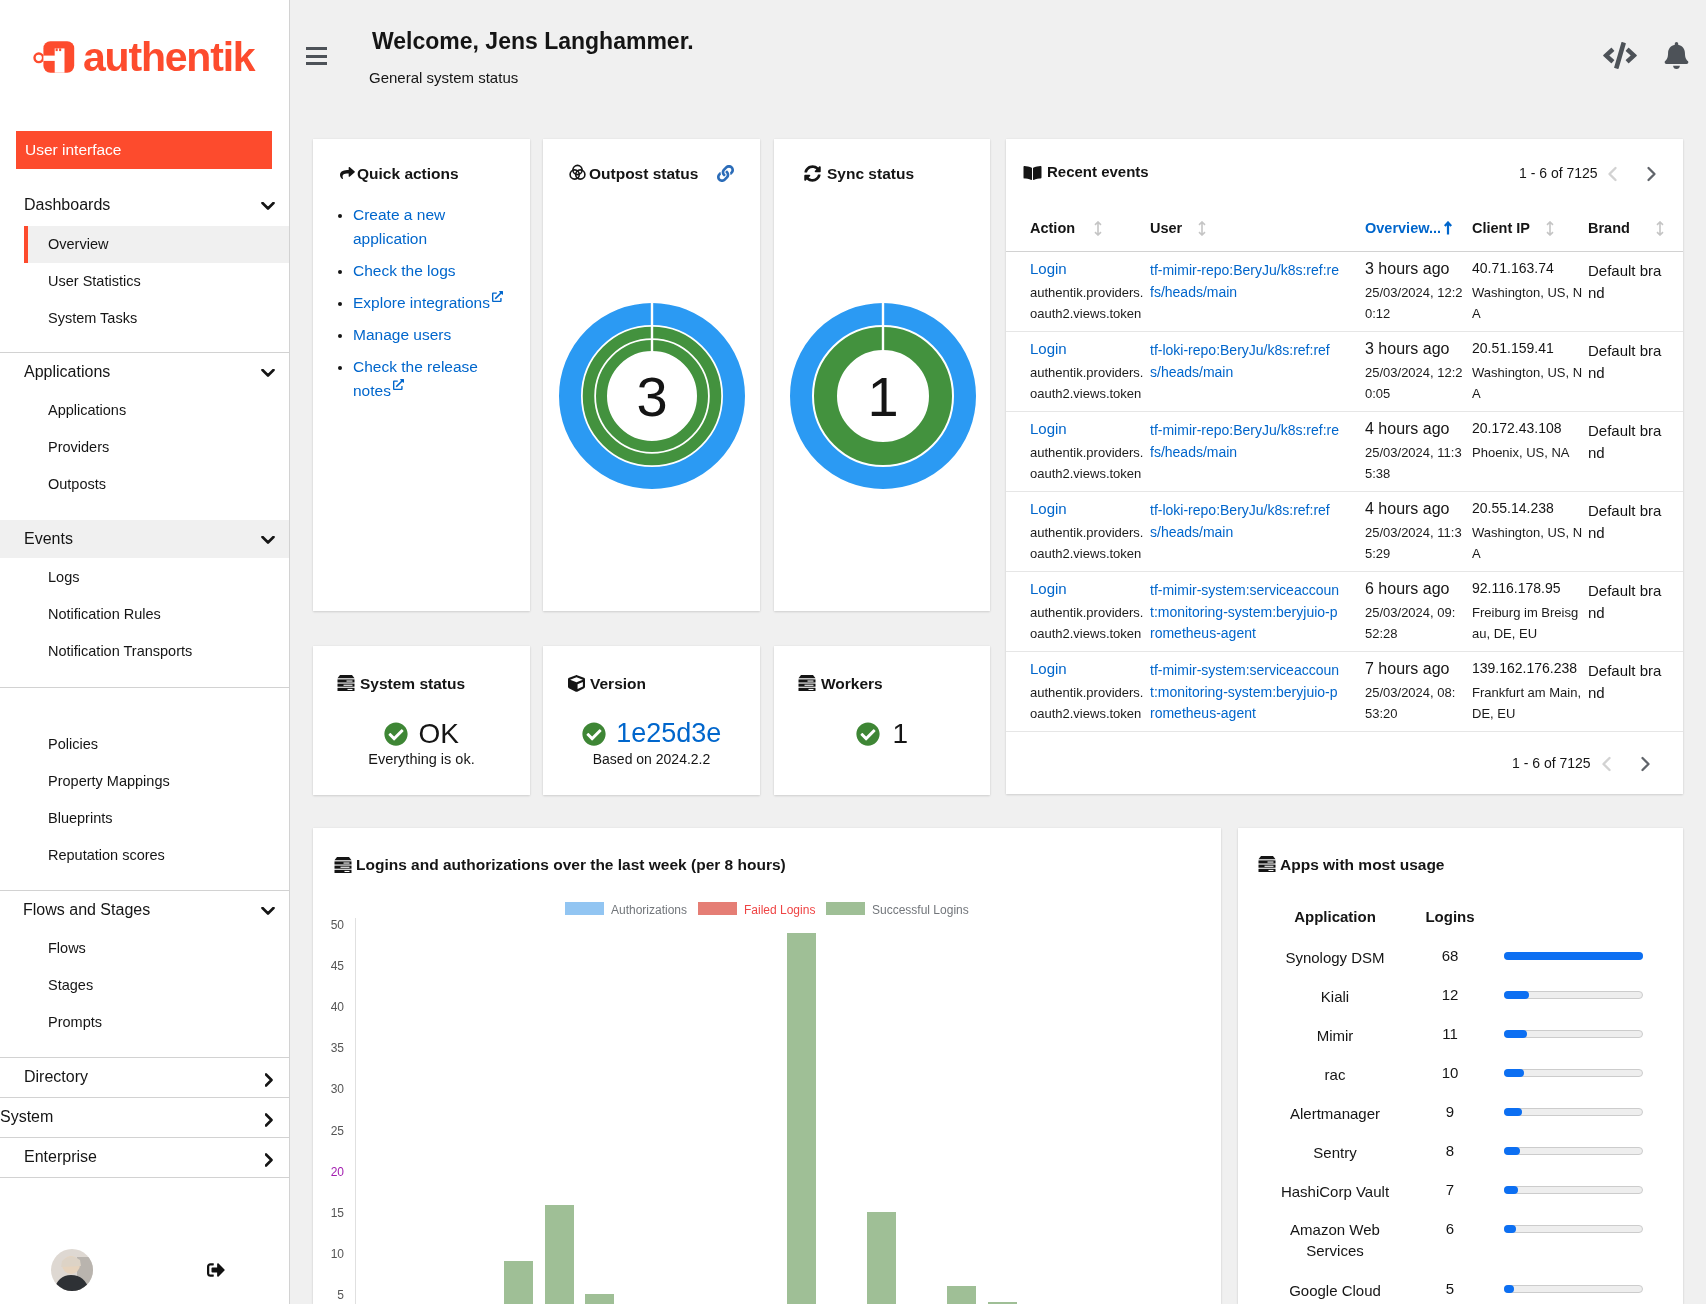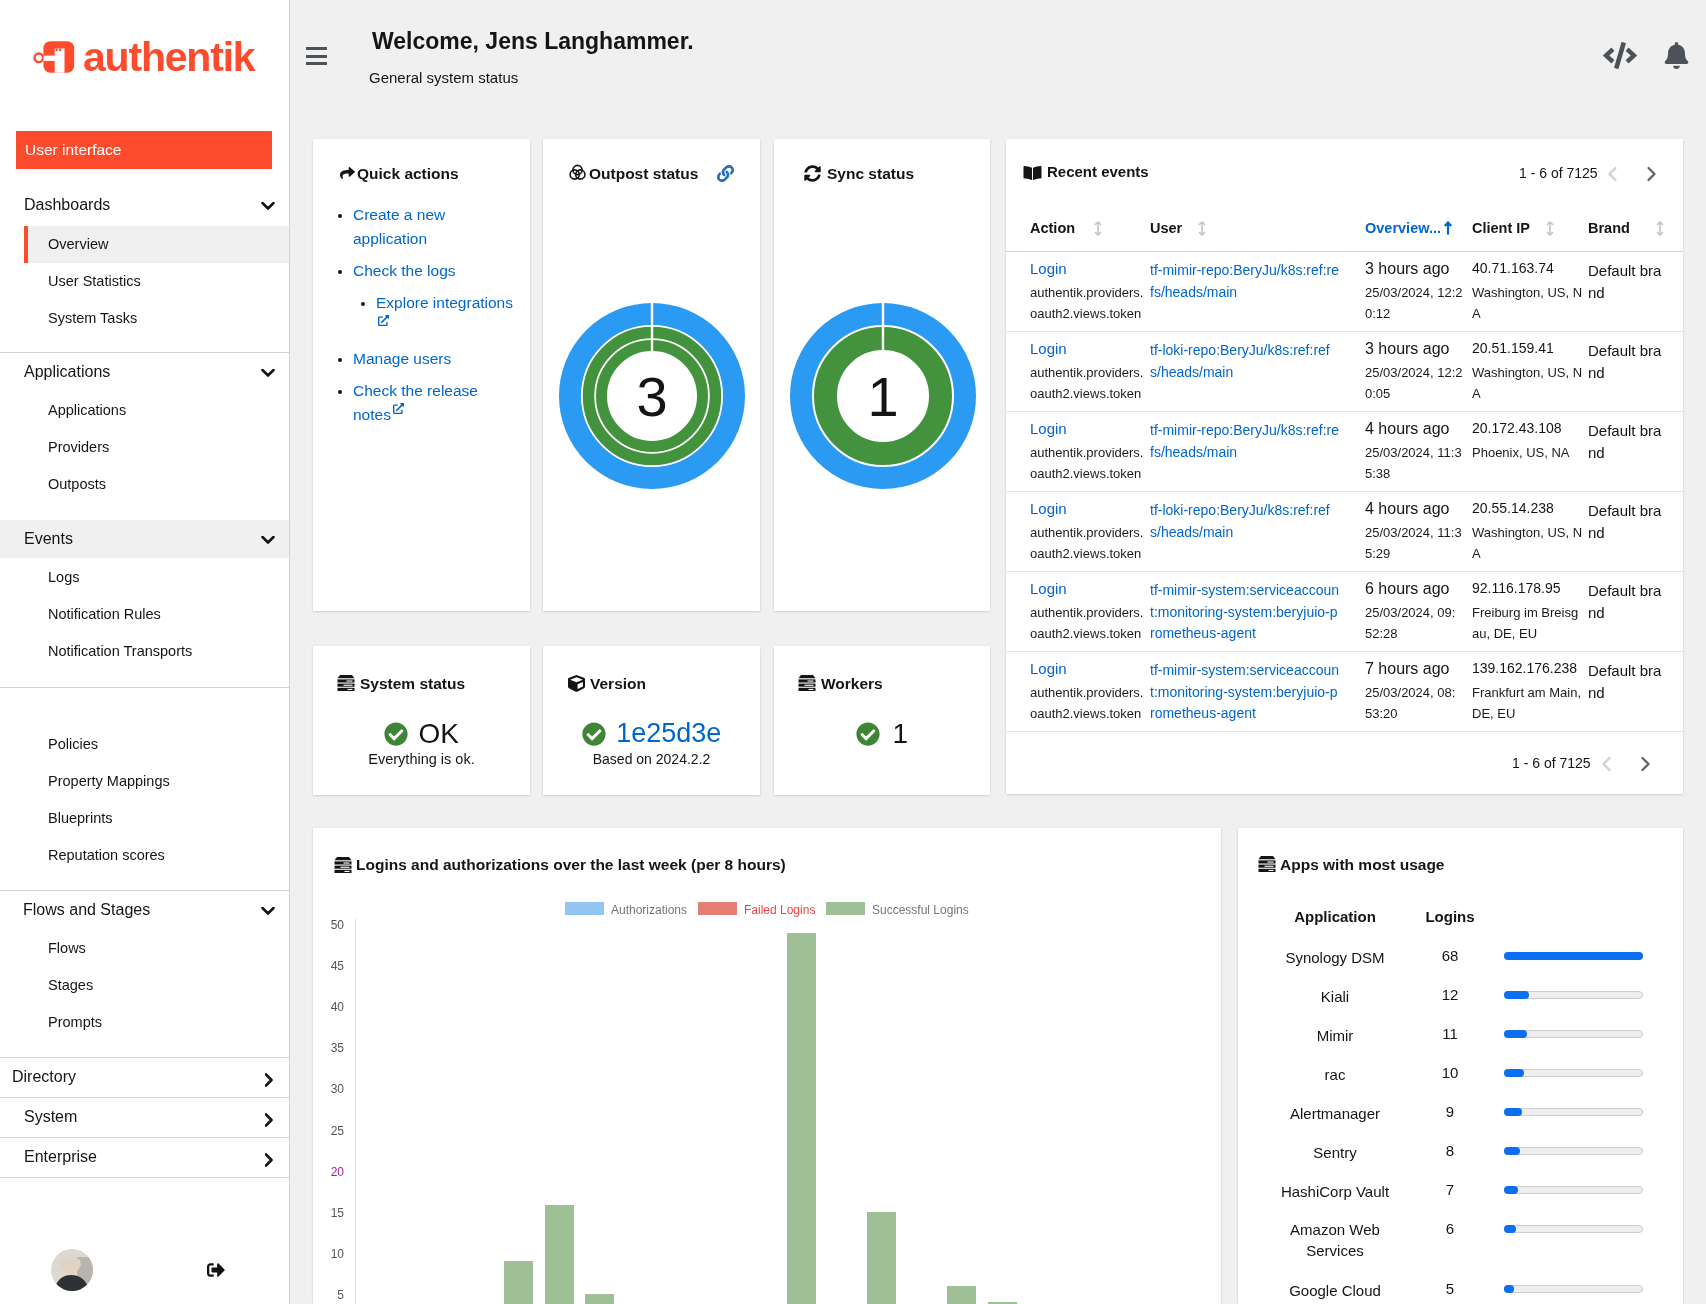--- a/index.html
+++ b/index.html
@@ -83,27 +83,27 @@
   <div class="navrow" style="top:891px;height:38px;line-height:38px;padding-left:23px;">Flows and Stages
     <svg class="chevd" style="top:16px" width="14" height="8" viewBox="0 0 14 8">
         <path d="M1.5 1l5.5 5.5L12.5 1" fill="none" stroke="#151515" stroke-width="2.6" stroke-linecap="round" stroke-linejoin="round"></path>
       </svg>
   </div>
   <div class="navsub" style="top:930px;height:37px;line-height:37px;">Flows</div>
   <div class="navsub" style="top:967px;height:37px;line-height:37px;">Stages</div>
   <div class="navsub" style="top:1004px;height:37px;line-height:37px;">Prompts</div>
 
   <div class="sep" style="top:1057px"></div>
-  <div class="navrow" style="top:1058px;height:38px;line-height:38px;padding-left:12px;">Directory
+  <div class="navrow" style="top:1058px;height:38px;line-height:38px;padding-left:24px;">Directory
     <svg class="chevd" style="top:15px;right:16px" width="8" height="14" viewBox="0 0 8 14">
         <path d="M1 1.5L6.5 7L1 12.5" fill="none" stroke="#151515" stroke-width="2.6" stroke-linecap="round" stroke-linejoin="round"></path>
       </svg>
   </div>
   <div class="sep" style="top:1097px"></div>
-  <div class="navrow" style="top:1098px;height:38px;line-height:38px;padding-left:24px;">System
+  <div class="navrow" style="top:1098px;height:38px;line-height:38px;">System
     <svg class="chevd" style="top:15px;right:16px" width="8" height="14" viewBox="0 0 8 14">
         <path d="M1 1.5L6.5 7L1 12.5" fill="none" stroke="#151515" stroke-width="2.6" stroke-linecap="round" stroke-linejoin="round"></path>
       </svg>
   </div>
   <div class="sep" style="top:1137px"></div>
   <div class="navrow" style="top:1138px;height:38px;line-height:38px;padding-left:24px;">Enterprise
     <svg class="chevd" style="top:15px;right:16px" width="8" height="14" viewBox="0 0 8 14">
         <path d="M1 1.5L6.5 7L1 12.5" fill="none" stroke="#151515" stroke-width="2.6" stroke-linecap="round" stroke-linejoin="round"></path>
       </svg>
   </div>
@@ -144,21 +144,21 @@
     </svg>
 
   <div class="card" style="left:313px;top:139px;width:217px;height:472px;">
     <svg class="abs" style="left:26px;top:27px" width="17" height="15" viewBox="0 0 512 512">
         <path fill="#151515" d="M503.7 189.8L327.7 37.9C315.8 27.6 296 35.9 296 52.1V136C152 137.5 0 166.6 0 304c0 55.5 35.8 110.6 75.3 139.4 12.3 9 29.9-2.3 25.4-16.8-41-131.3 14.6-166.2 195.3-168.6V352c0 16.3 19.8 24.4 31.7 14.2l176-152c8.5-7.4 8.5-20.8 0-28.2z"></path>
       </svg>
     <div class="ct" style="left:44px;top:26px;">Quick actions</div>
     <ul style="position:absolute;left:40px;top:64px;width:165px;list-style:disc;font-size:15.5px;line-height:24px;color:#151515;">
       <li style="margin-bottom:8px;"><a>Create a new application</a></li>
       <li style="margin-bottom:8px;"><a>Check the logs</a></li>
-      <li style="margin-bottom:8px;margin-left:23px;"><a>Explore integrations<svg style="vertical-align:6px;margin-left:2px" width="11" height="11" viewBox="0 0 512 512">
+      <li style="margin-bottom:8px;"><a>Explore integrations<svg style="vertical-align:6px;margin-left:2px" width="11" height="11" viewBox="0 0 512 512">
               <path fill="#0066cc" d="M432 320H400a16 16 0 0 0-16 16V448H64V128H208a16 16 0 0 0 16-16V80a16 16 0 0 0-16-16H48A48 48 0 0 0 0 112V464a48 48 0 0 0 48 48H400a48 48 0 0 0 48-48V336A16 16 0 0 0 432 320ZM488 0h-128c-21.4 0-32.1 25.9-17 41l35.7 35.7L135 320.4a24 24 0 0 0 0 34L157.7 377a24 24 0 0 0 34 0L435.3 133.3 471 169c15 15 41 4.5 41-17V24A24 24 0 0 0 488 0Z"></path>
             </svg></a></li>
       <li style="margin-bottom:8px;"><a>Manage users</a></li>
       <li><a>Check the release notes<svg style="vertical-align:6px;margin-left:2px" width="11" height="11" viewBox="0 0 512 512">
               <path fill="#0066cc" d="M432 320H400a16 16 0 0 0-16 16V448H64V128H208a16 16 0 0 0 16-16V80a16 16 0 0 0-16-16H48A48 48 0 0 0 0 112V464a48 48 0 0 0 48 48H400a48 48 0 0 0 48-48V336A16 16 0 0 0 432 320ZM488 0h-128c-21.4 0-32.1 25.9-17 41l35.7 35.7L135 320.4a24 24 0 0 0 0 34L157.7 377a24 24 0 0 0 34 0L435.3 133.3 471 169c15 15 41 4.5 41-17V24A24 24 0 0 0 488 0Z"></path>
             </svg></a></li>
     </ul>
   </div>
 
   <div class="card" style="left:543px;top:139px;width:217px;height:472px;">

